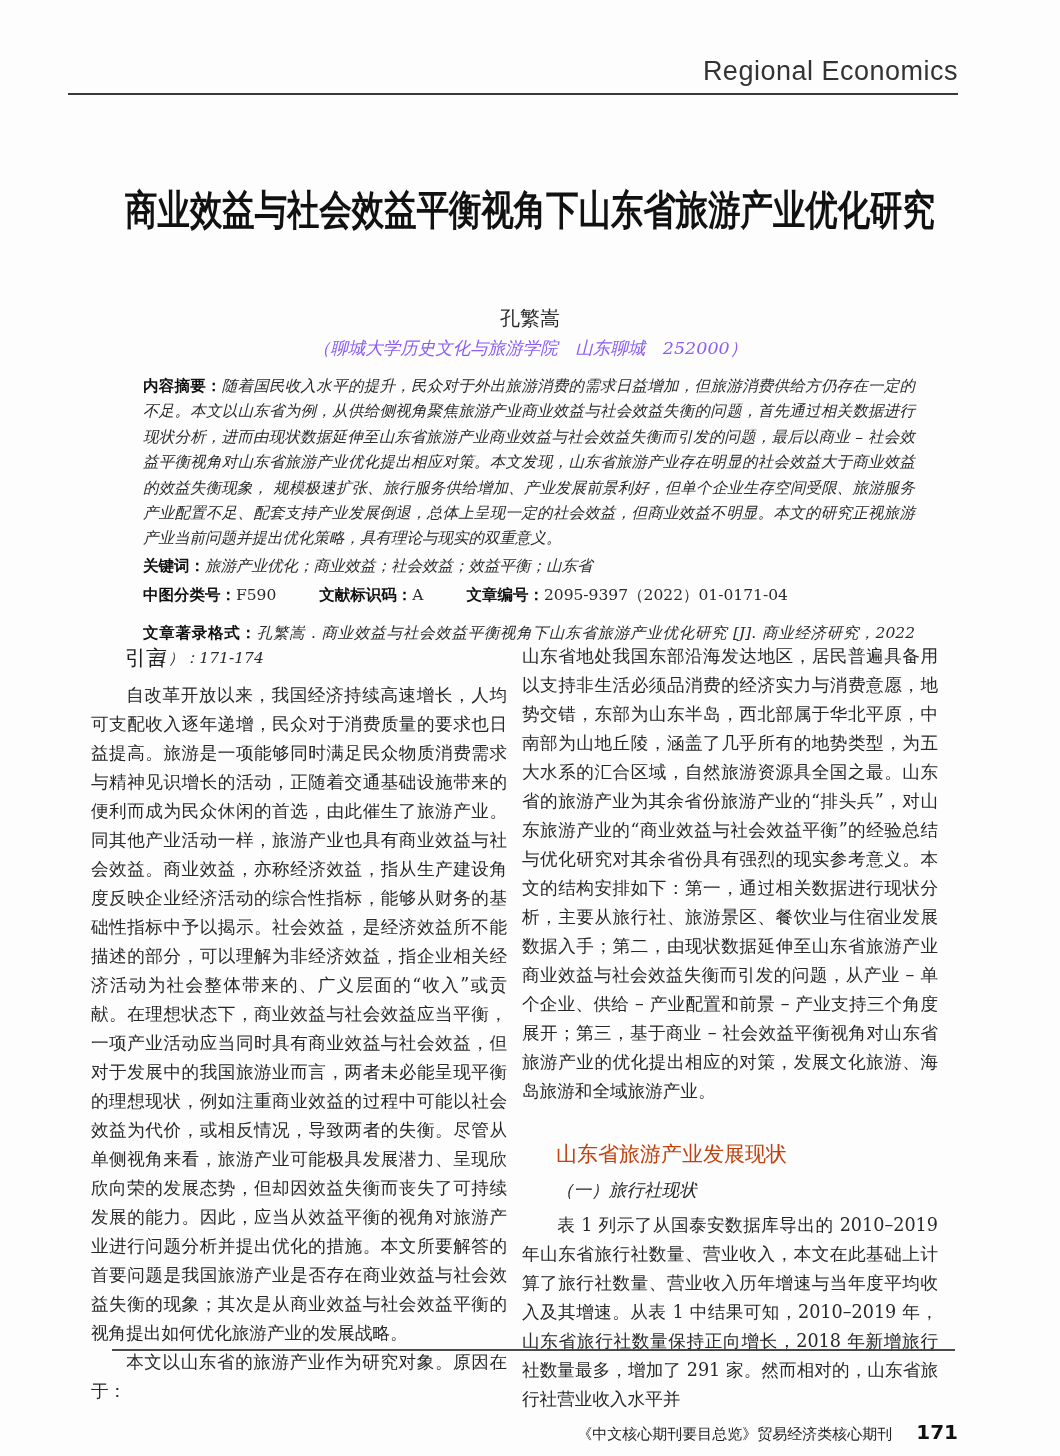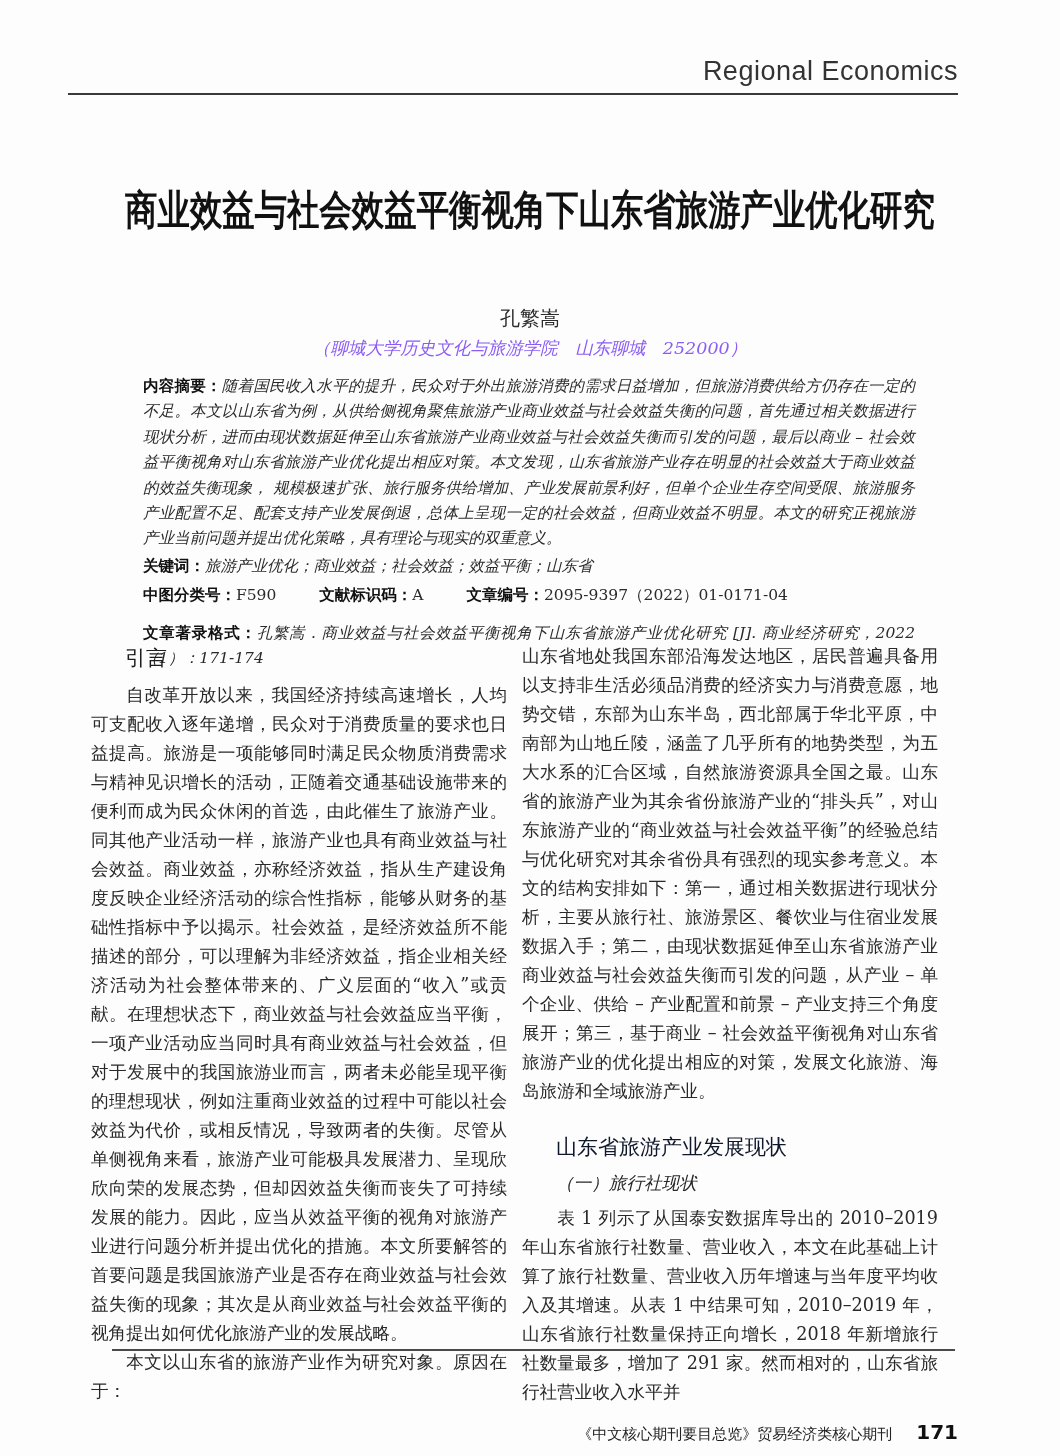--- a/index.html
+++ b/index.html
@@ -63,22 +63,22 @@
     color:#282828;
   }
   .indent { text-indent:2em; }
   .sec-h {
     font-family:"DejaVu Sans", sans-serif;
     font-weight:500; font-size:21px; color:#1c1c1c;
     padding-left:34px; margin:2px 0 9px 0;
   }
   .sec-h2 {
     font-family:"DejaVu Sans", sans-serif;
-    font-weight:500; font-size:21px; color:#0f172a;
-    padding-left:34px; margin:27px 0 8px 0;
+    font-weight:500; font-size:21px; color:#c2410c;
+    padding-left:34px; margin:34px 0 8px 0;
   }
   .sub-h {
     font-size:17.5px; font-style:italic; color:#242424;
     padding-left:34px; margin:0 0 6px 0;
   }
   
   .footnote-rule {
     position:absolute; top:1349px; left:112px; width:843px; height:2px;
     background:#4a4a4a;
   }

